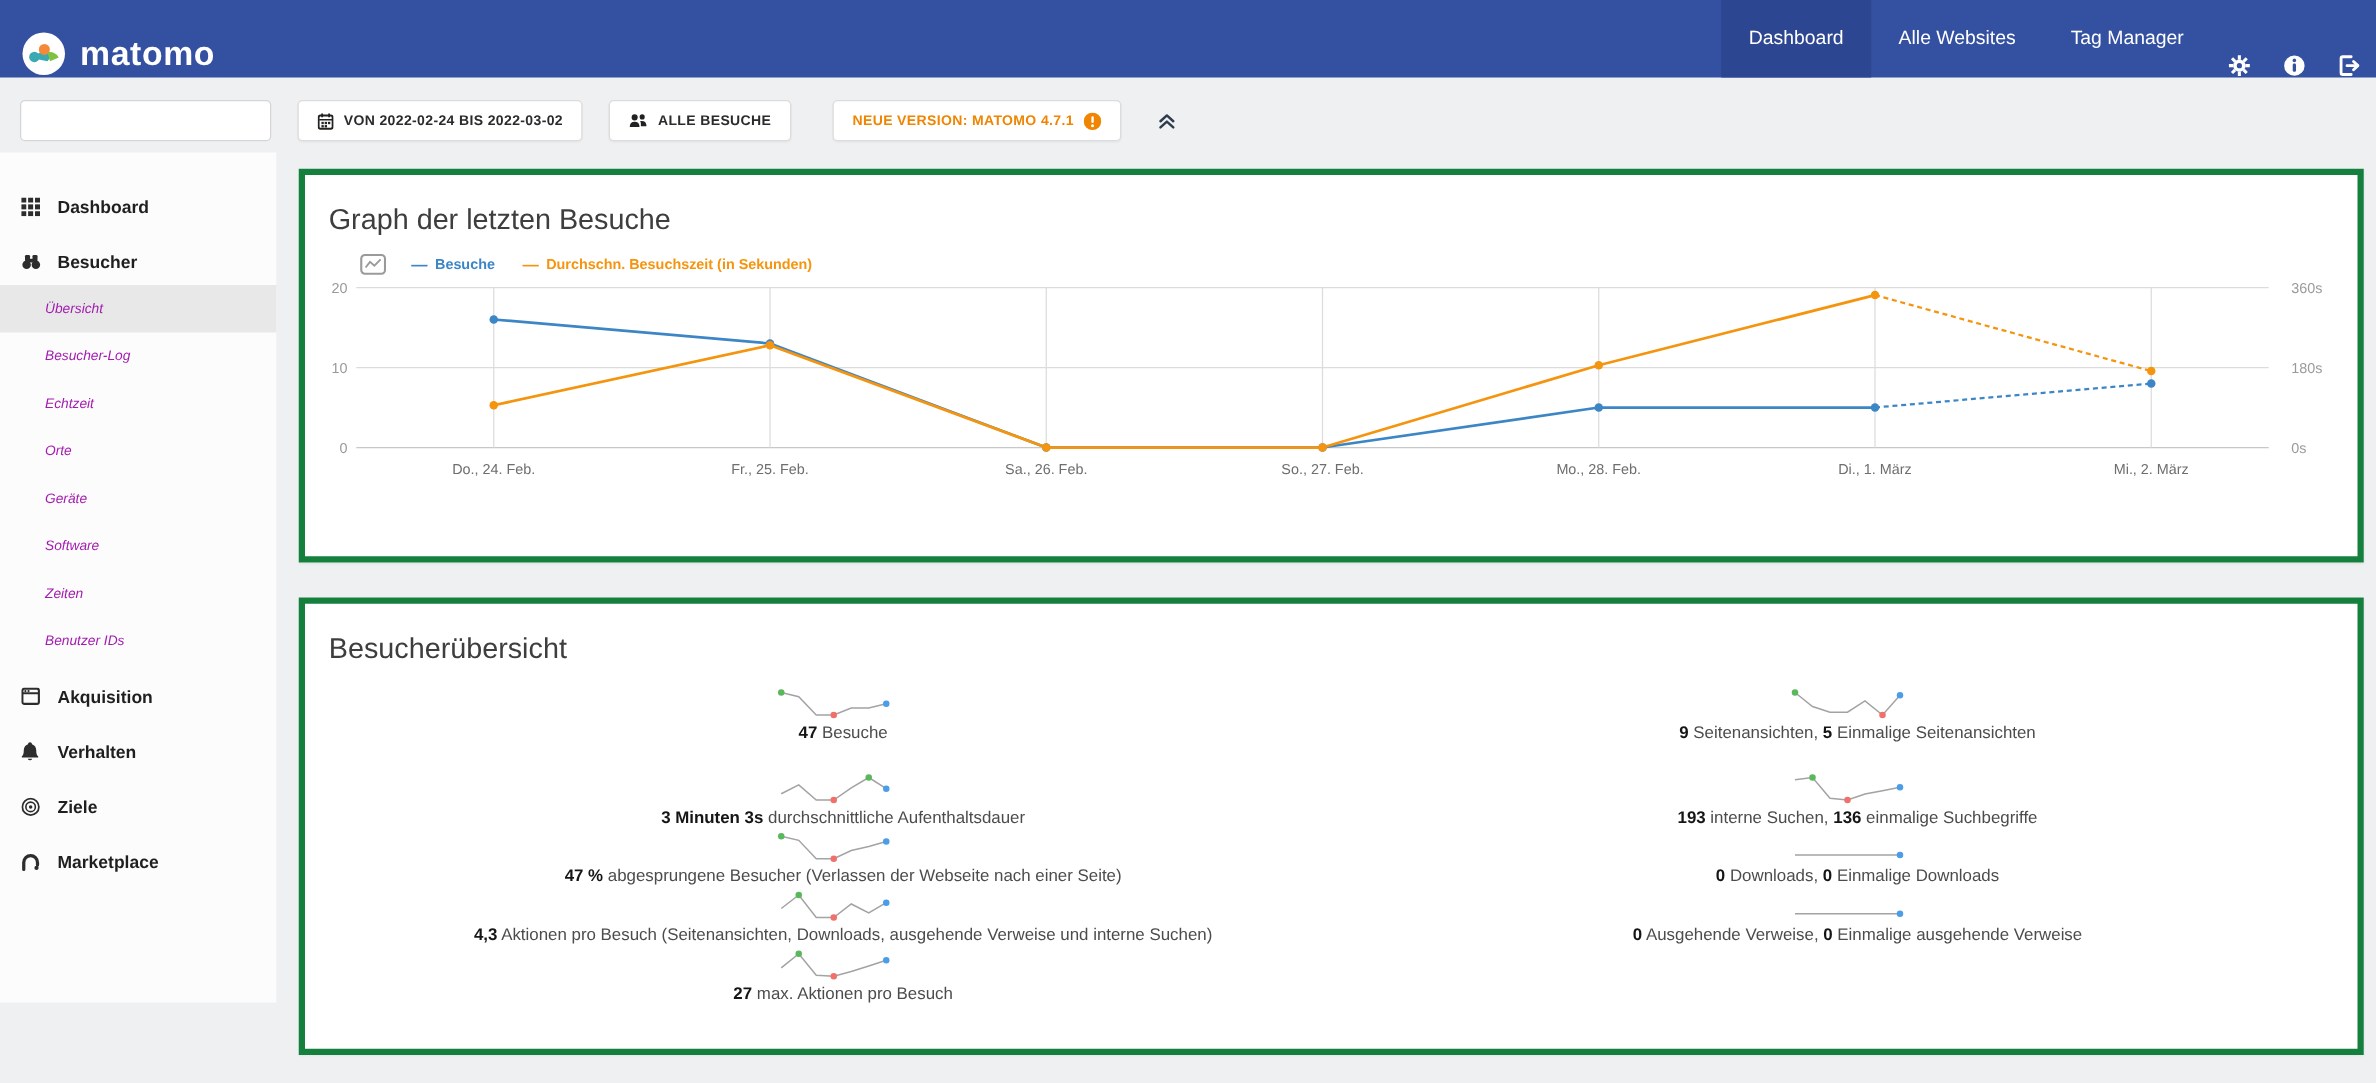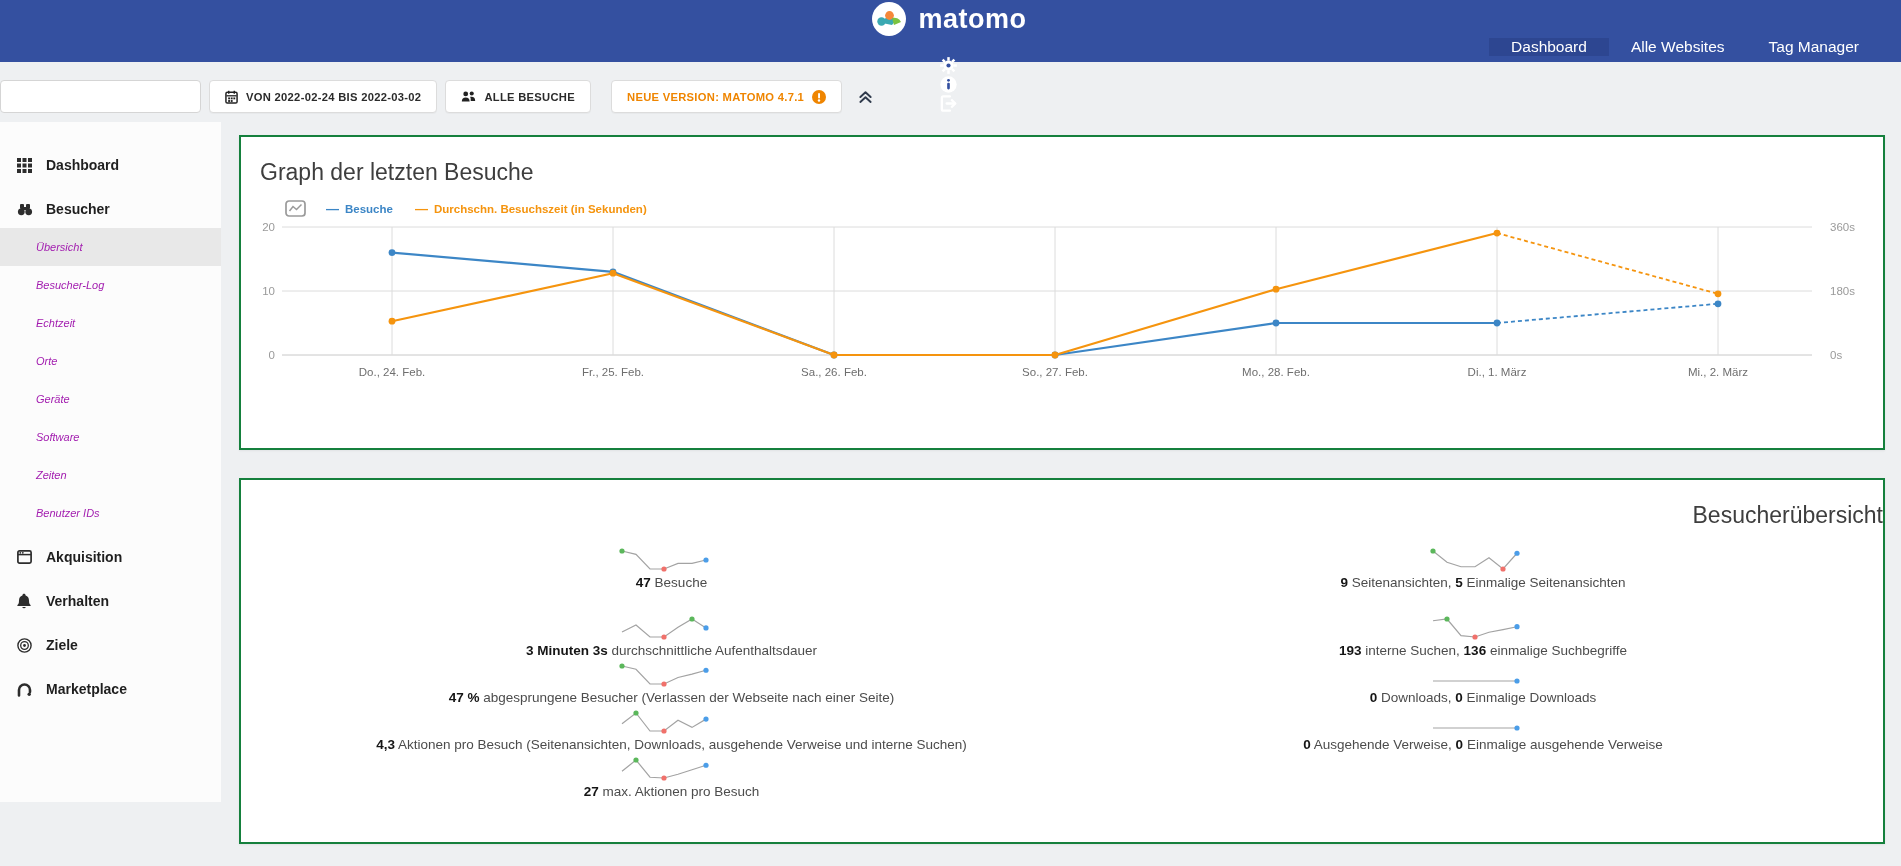--- a/index.html
+++ b/index.html
@@ -1,53 +1,53 @@
 <!DOCTYPE html>
 <html><head>
 <meta charset="utf-8">
 <style>
   * { margin:0; padding:0; box-sizing:border-box; }
   html,body { width:1901px; height:866px; overflow:hidden; }
   body { font-family:"Liberation Sans", sans-serif; background:#eef0f2; color:#333; }
 
   
-  .topbar { height:62px; background:#3450a0; display:flex; align-items:center; padding:0 20px 0 16px;flex-direction:column; }
+  .topbar { height:62px; background:#3450a0; display:flex; align-items:flex-end; padding:0 0 0 16px; }
   .brand { display:flex; align-items:center; gap:10px; cursor:pointer; }
   .brand-name { color:#fff; font-size:27px; font-weight:bold; letter-spacing:.5px; }
   .topnav { margin-left:auto; display:flex; align-items:stretch; height:62px; }
   .tab { color:#fff; font-size:15.5px; display:flex; align-items:center; padding:0 22px; cursor:pointer; }
   .tab.active { background:#2d4691; }
   .nav-iconbtn { width:44px; display:flex; align-items:center; justify-content:center; cursor:pointer; }
 
   
-  .toolbar { display:flex; align-items:flex-start; gap:8px; padding:18px 20px 0 0; }
+  .toolbar { display:flex; align-items:flex-start; gap:21px; padding:18px 20px 0 16px; }
   .searchbox { width:201px; height:33px; background:#fff; border:1px solid #d5d5d5; border-radius:4px;
                display:flex; align-items:center; padding:0 9px; }
   .searchbox input { border:none; outline:none; flex:1; font-size:13px; background:transparent; margin-left:7px; font-family:inherit; }
   .tbtn { height:33px; background:#fff; border:1px solid #dcdcdc; border-radius:4px; display:flex; align-items:center;
           gap:8px; padding:0 15px; font-size:11.2px; font-weight:600; letter-spacing:.3px; color:#2b2b2b; cursor:pointer;
           box-shadow:0 1px 1px rgba(0,0,0,.03); white-space:nowrap; }
   .tbtn.update { color:#ef8500; margin-left:12px; }
   .collapse-btn { height:33px; display:flex; align-items:center; padding:0 6px; cursor:pointer; margin-left:2px; }
 
   
   .layout { display:flex; margin-top:9px; align-items:flex-start; }
   .sidebar { width:221px; background:#fcfcfc; height:680px; padding-top:18px; flex:none; }
   .snav-item { height:38px; display:flex; align-items:center; cursor:pointer; }
   .snav-item .sicon { width:16px; margin-left:17px; color:#2d2d2d; display:flex; }
   .snav-item.top { font-size:14px; font-weight:bold; color:#1f1f1f; margin-top:6px; }
   .snav-item.top .slabel { margin-left:13px; }
   .snav-item.sub { font-size:11px; color:#a21caf; padding-left:36px;font-style:italic; }
   .snav-item.sub.active { background:#e8e8e8; }
 
   .content { flex:1; padding:0 20px 0 18px; }
-  .card { background:#fff; border:2px solid #15803d; box-shadow:0 1px 2px rgba(0,0,0,.06); }
+  .card { background:#fff; border:5px solid #15803d; box-shadow:0 1px 2px rgba(0,0,0,.06); }
   .card-title { font-size:23px; color:#3e3e3e; padding:22px 0 0 19px; font-weight:400; }
   #graph-card { margin-top:13px; height:315px; }
-  #overview-card { margin-top:28px; height:366px;text-align:right; }
+  #overview-card { margin-top:28px; height:366px; }
 
   
   .legend-row { display:flex; align-items:center; gap:20px; margin:14px 0 2px 44px; font-size:11.5px; }
   .legend-item { display:flex; align-items:center; gap:6px; font-weight:600; }
   .legend-dash { font-weight:bold; font-size:13px; }
   .export-icon { cursor:pointer; display:flex; }
 
   
   .ov-cols { display:flex; padding-left:19px; margin-top:16px; }
   .ov-col-left { width:810px; flex:none; }

